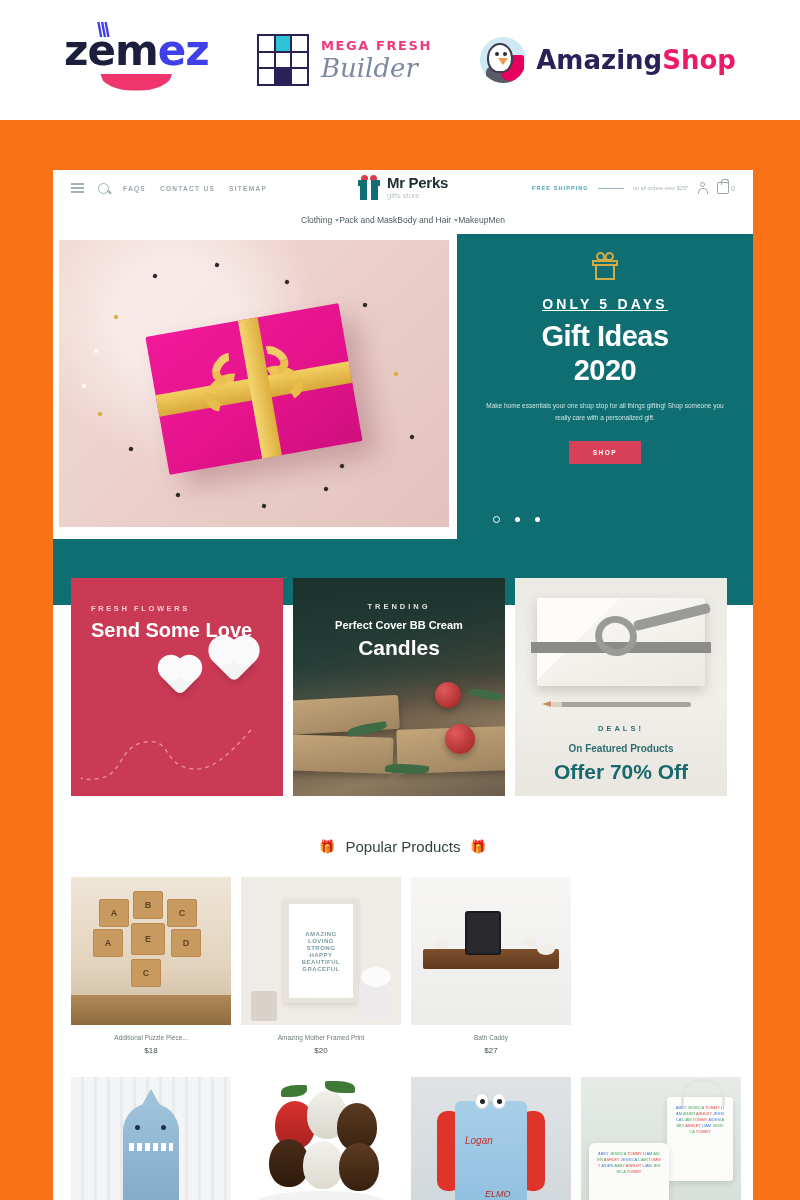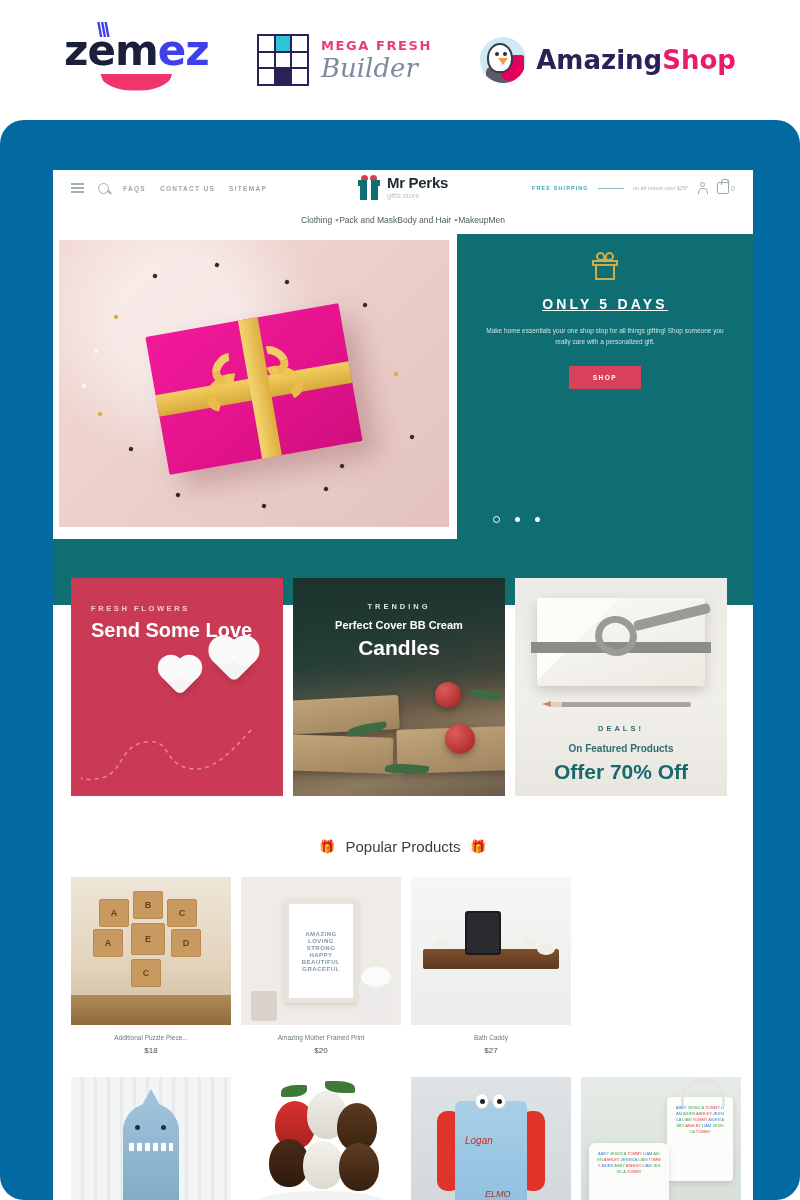--- a/index.html
+++ b/index.html
@@ -92,22 +92,21 @@
     position: absolute; width: 30px; height: 18px; left: 6px; bottom: 0;
     background: #5a5a68; border-radius: 40% 40% 0 0;
   }
   .presta-text { font-size: 26px; font-weight: bold; font-family: "DejaVu Sans", sans-serif; }
   .presta-text .p1 { color: #2b2158; }
   .presta-text .p2 { color: #ec1a6a; }
 
   
   .stage {
     position: absolute; left: 0; top: 120px; width: 800px; height: 1080px;
-    background: #0369a1;
-    border-radius: 24px;
+    background: #f97316;
   }
   .site {
     position: absolute; left: 53px; top: 50px; width: 700px; height: 1030px;
     background: #ffffff; overflow: hidden;
   }
 
   
   .utilbar {
     height: 36px; display: flex; align-items: center; padding: 0 18px;
     position: relative;
@@ -472,20 +471,24 @@
       </div>
 
       <div class="hero-right">
         <div class="hero-gift-icon">
           <div class="bl"></div>
             <div class="br"></div>
             <div class="lid"></div>
             <div class="box"></div>
         </div>
         <div class="hero-kicker">ONLY 5 DAYS</div>
+        <div class="hero-title">
+          <span>Gift Ideas</span><br>
+          <span>2020</span>
+        </div>
         <div class="hero-desc">Make home essentials your one shop stop for all things gifting! Shop someone you really care with a personalized gift.</div>
         <button class="hero-btn">SHOP</button>
         <div class="hero-dots">
           <span class="dot active"></span>
           <span class="dot"></span>
           <span class="dot"></span>
         </div>
       </div>
     </div>
 

